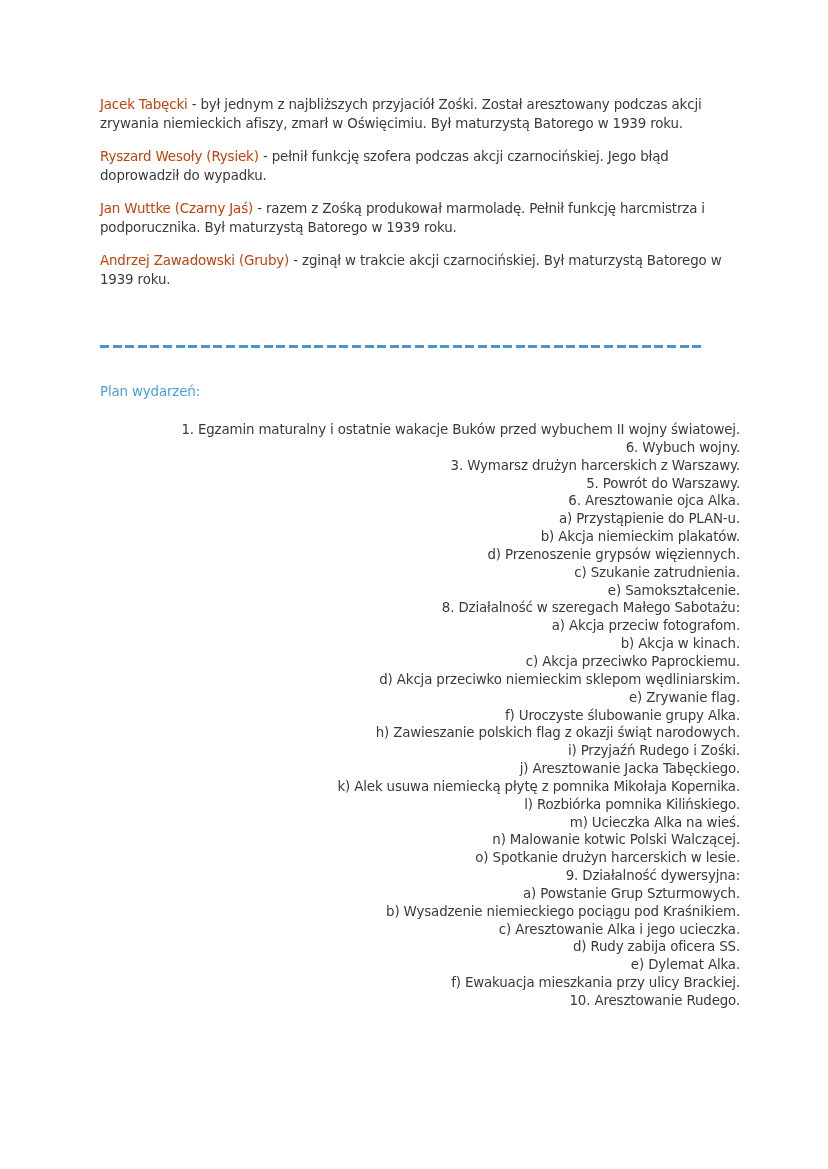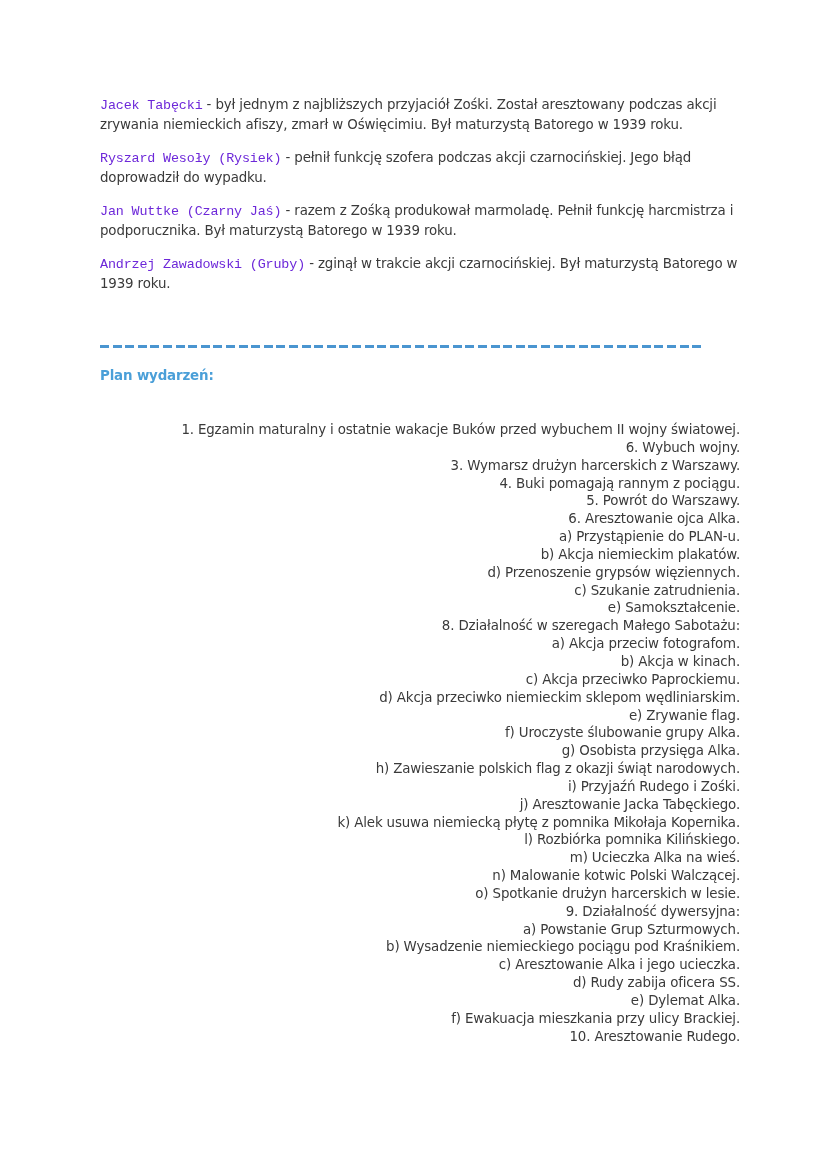--- a/index.html
+++ b/index.html
@@ -21,43 +21,42 @@
       top: 96px;
       width: 640px;
     }
     .bio {
       font-size: 13.4px;
       line-height: 18.5px;
       margin: 0 0 15px 0;
       letter-spacing: -0.15px;
     }
     .bio .name {
-      color: #6d28d9;
-      font-family: Liberation Mono, monospace;
+      color: #c2410c;
     }
     .bio .sep {
       color: #3a3a3a;
     }
     .divider {
       position: absolute;
       left: 100px;
       top: 345px;
       width: 604px;
       height: 3px;
       background-image: repeating-linear-gradient(to right, #4a95d0 0px, #4a95d0 9px, transparent 9px, transparent 12.6px);
     }
     .plan-title {
       position: absolute;
       left: 100px;
-      top: 368px;
+      top: 384px;
       font-size: 13.4px;
       color: #4a9fd8;
       letter-spacing: -0.15px;
       margin: 0;
-      font-weight: bold;
+      font-weight: normal;
     }
     .plan-list {
       position: absolute;
       left: 100px;
       top: 421px;
       width: 640px;
       margin: 0;
       padding: 0;
       list-style: none;
       font-size: 13.4px;
@@ -91,36 +90,34 @@
 </div>
 
 <div class="divider"></div>
 
 <h2 class="plan-title">Plan wydarzeń:</h2>
 
 <ul class="plan-list">
   <li>1. Egzamin maturalny i ostatnie wakacje Buków przed wybuchem II wojny światowej.</li>
   <li>6. Wybuch wojny.</li>
   <li>3. Wymarsz drużyn harcerskich z Warszawy.</li>
-  <li>4. Buki pomagają rannym z pociągu.</li>
   <li>5. Powrót do Warszawy.</li>
   <li>6. Aresztowanie ojca Alka.</li>
   <li>a) Przystąpienie do PLAN-u.</li>
   <li>b) Akcja niemieckim plakatów.</li>
   <li>d) Przenoszenie grypsów więziennych.</li>
   <li>c) Szukanie zatrudnienia.</li>
   <li>e) Samokształcenie.</li>
   <li>8. Działalność w szeregach Małego Sabotażu:</li>
   <li>a) Akcja przeciw fotografom.</li>
   <li>b) Akcja w kinach.</li>
   <li>c) Akcja przeciwko Paprockiemu.</li>
   <li>d) Akcja przeciwko niemieckim sklepom wędliniarskim.</li>
   <li>e) Zrywanie flag.</li>
   <li>f) Uroczyste ślubowanie grupy Alka.</li>
-  <li>g) Osobista przysięga Alka.</li>
   <li>h) Zawieszanie polskich flag z okazji świąt narodowych.</li>
   <li>i) Przyjaźń Rudego i Zośki.</li>
   <li>j) Aresztowanie Jacka Tabęckiego.</li>
   <li>k) Alek usuwa niemiecką płytę z pomnika Mikołaja Kopernika.</li>
   <li>l) Rozbiórka pomnika Kilińskiego.</li>
   <li>m) Ucieczka Alka na wieś.</li>
   <li>n) Malowanie kotwic Polski Walczącej.</li>
   <li>o) Spotkanie drużyn harcerskich w lesie.</li>
   <li>9. Działalność dywersyjna:</li>
   <li>a) Powstanie Grup Szturmowych.</li>

